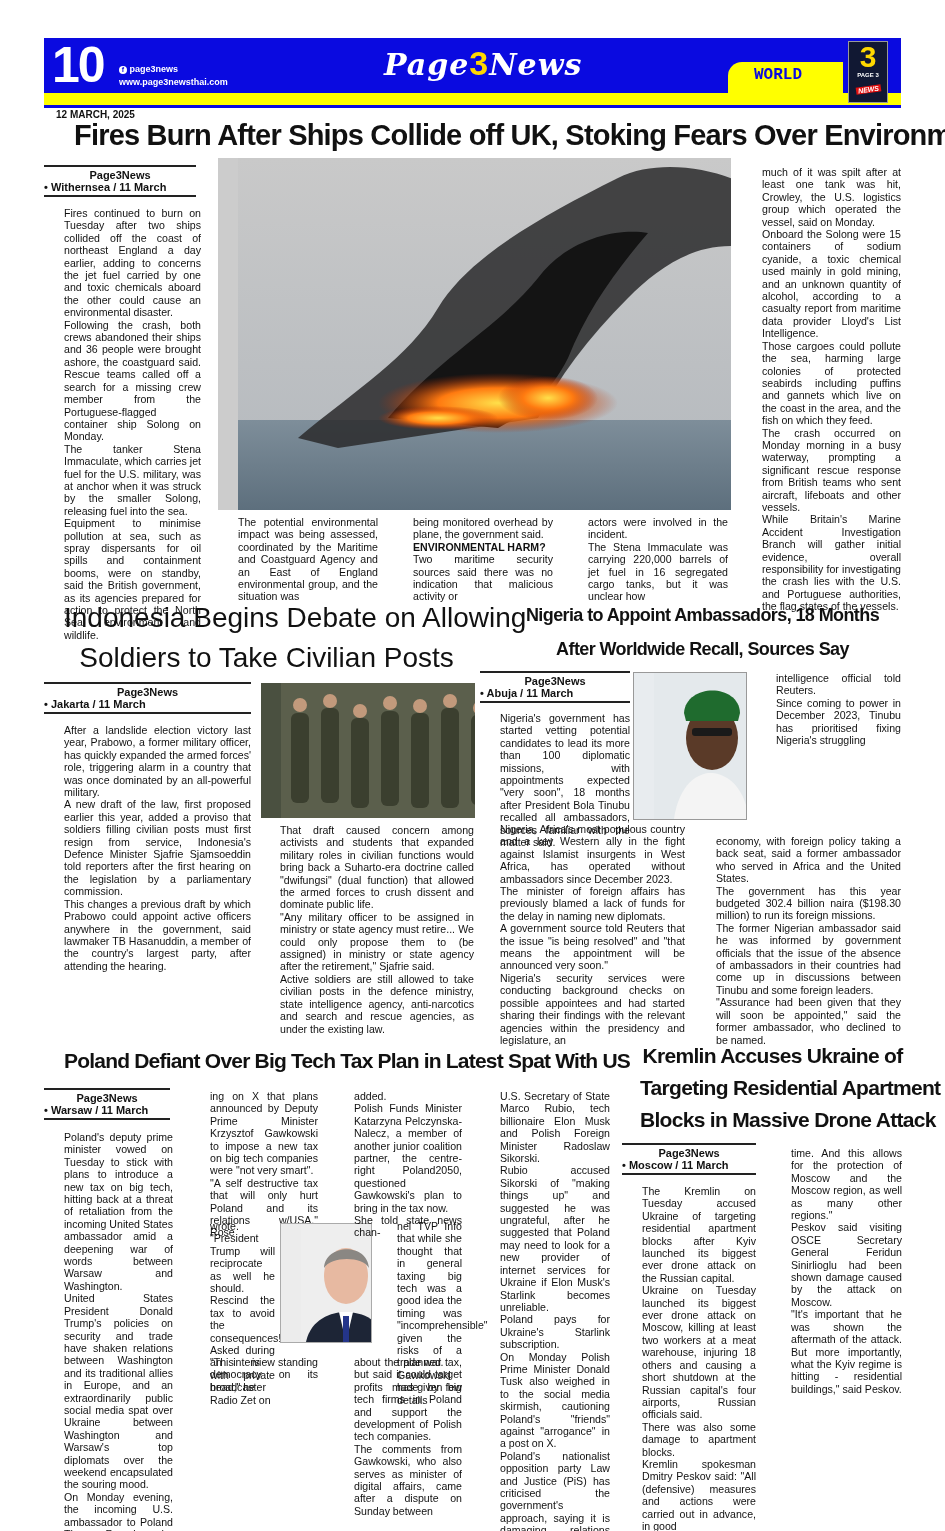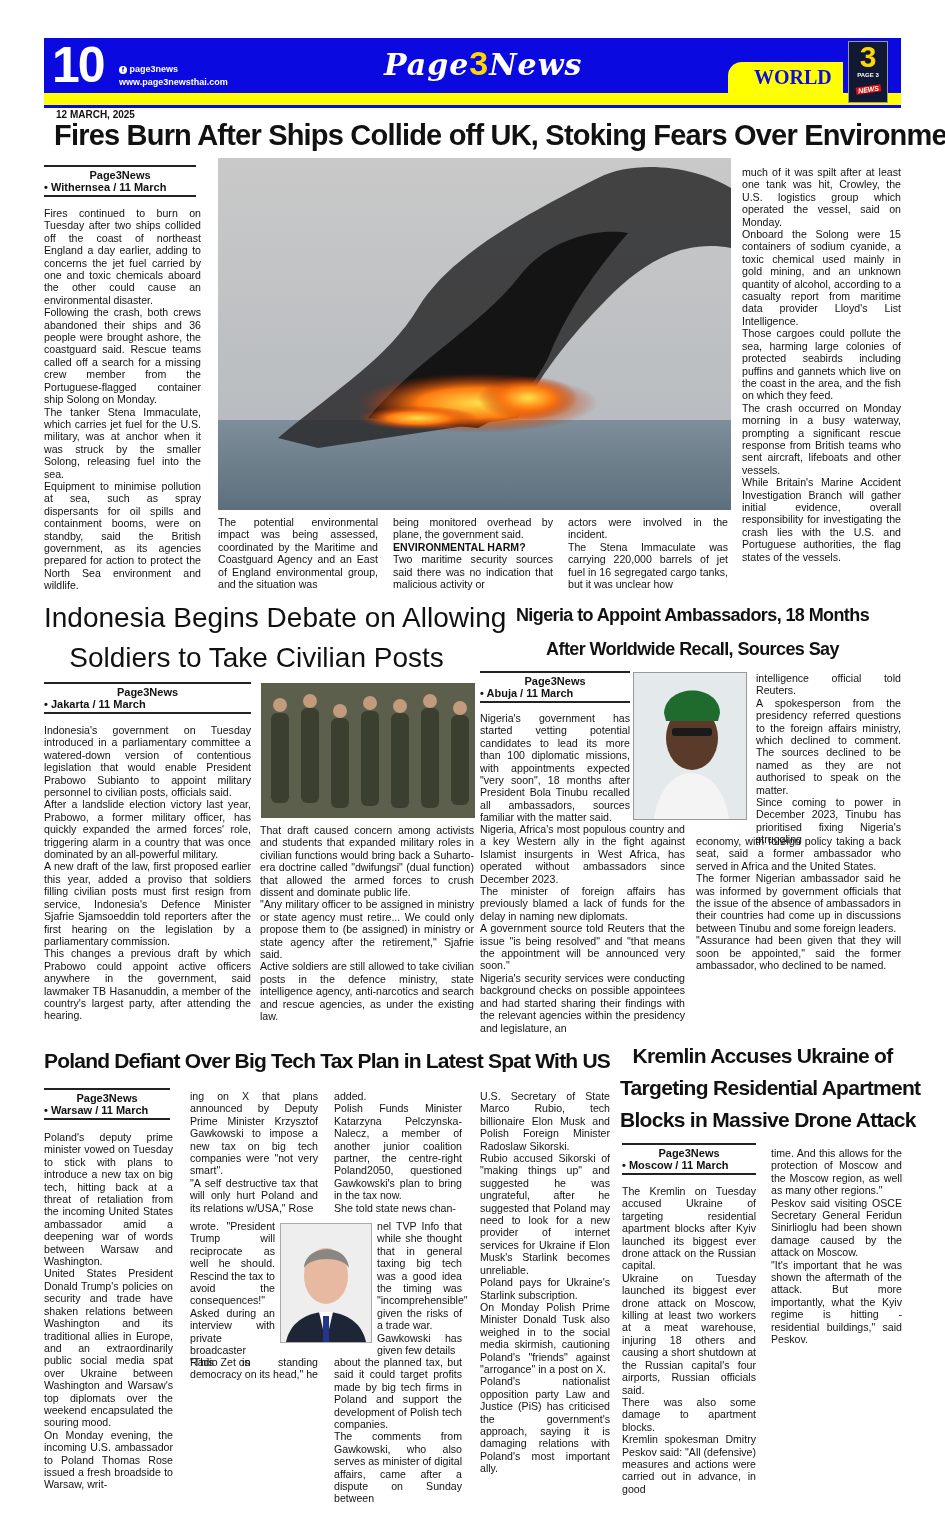--- a/index.html
+++ b/index.html
@@ -1,30 +1,30 @@
 <!DOCTYPE html>
 <html><head>
 <meta charset="utf-8">
 <style>
   * { box-sizing: border-box; margin: 0; padding: 0; }
   html, body { width: 945px; height: 1531px; background: #fff; overflow: hidden; }
   body { position: relative; font-family: "Liberation Sans", sans-serif; color: #111; }
-  .abs { position: absolute; }
+  .abs { position: absolute; padding-left: 20px; }
   
   .mast { left: 44px; top: 38px; width: 857px; height: 70px; }
   .mast-blue { position:absolute; left:0; top:0; width:857px; height:55px; background:#0a0ae0; }
   .mast-yellow-bottom { position:absolute; left:0; top:55px; width:857px; height:12px; background:#ffff00; }
   .mast-blue-line { position:absolute; left:0; top:67px; width:857px; height:3px; background:#0a0ae0; }
   .page-num { position:absolute; left:8px; top:-2px; font-size:50px; font-weight:bold; color:#fff; letter-spacing:-2px; }
   .social { position:absolute; left:75px; top:25px; font-size:9px; font-weight:bold; color:#fff; line-height:13px; }
   .date { position:absolute; left:12px; top:55px; font-size:10px; font-weight:bold; color:#111; line-height:12px;margin-top:16px; }
   .logo { position:absolute; left:340px; top:6px; font-family:"DejaVu Serif", serif; font-size:30px; font-weight:bold; color:#fff; letter-spacing:1px; font-style:italic; }
   .logo .three { color:#ffd800; font-style:normal; font-family:"Liberation Sans", sans-serif; font-size:34px; }
   .world-tab { position:absolute; left:684px; top:24px; width:115px; height:43px; background:#ffff00; border-top-left-radius:14px; }
-  .world { position:absolute; left:710px; top:28px; font-family:Liberation Serif, serif; font-weight:bold; font-size:20px; color:#0a0ae0; }
+  .world { position:absolute; left:710px; top:28px; font-family:Liberation Mono, monospace; font-weight:bold; font-size:16px; color:#0a0ae0; }
   .badge { position:absolute; left:804px; top:3px; width:40px; height:62px; background:#111833; border:1px solid #999; text-align:center; }
   .badge .b3 { color:#ffd800; font-size:30px; font-weight:bold; line-height:30px; display:block; }
   .badge .bp { color:#fff; font-size:6px; font-weight:bold; display:block; }
   .badge .bn { color:#fff; background:#e01010; font-size:7px; font-weight:bold; font-style:italic; display:inline-block; padding:0 2px; transform:rotate(-8deg); }
   
   .hl { font-family:"Liberation Sans Narrow","Liberation Sans", sans-serif; font-weight:bold; color:#111; text-align:center; transform-origin:left top; white-space:nowrap; }
   .hl-light { font-weight:normal; }
   .byline { font-size:11px; font-weight:bold; border-top:2px solid #222; border-bottom:2px solid #222; padding:2px 0; }
   .byline .src { text-align:center; display:block; }
   .body-text { font-size:10.6px; line-height:12.4px; text-align:justify; color:#111; }
@@ -116,21 +116,20 @@
 
 <div class="abs hl hl-light" style="left:44px;top:598px;width:425px;font-size:28px;line-height:40px;">
   <div>Indonesia Begins Debate on Allowing</div>
   <div>Soldiers to Take Civilian Posts</div>
 </div>
 <div class="abs byline" style="left:44px;top:682px;width:207px;">
   <span class="src">Page3News</span>
   <span>• Jakarta  / 11 March</span>
 </div>
 <div class="abs body-text" style="left:44px;top:724px;width:207px;">
-  <p>Indonesia's government on Tuesday introduced in a parliamentary committee a watered-down version of contentious legislation that would enable President Prabowo Subianto to appoint military personnel to civilian posts, officials said.</p>
     <p>After a landslide election victory last year, Prabowo, a former military officer, has quickly expanded the armed forces' role, triggering alarm in a country that was once dominated by an all-powerful military.</p>
     <p>A new draft of the law, first proposed earlier this year, added a proviso that soldiers filling civilian posts must first resign from service, Indonesia's Defence Minister Sjafrie Sjamsoeddin told reporters after the first hearing on the legislation by a parliamentary commission.</p>
     <p>This changes a previous draft by which Prabowo could appoint active officers anywhere in the government, said lawmaker TB Hasanuddin, a member of the country's largest party, after attending the hearing.</p>
 </div>
 <div class="abs img-box" style="left:261px;top:683px;width:214px;height:135px;background:#4a5040;">
   <svg width="214" height="135">
     <rect width="214" height="135" fill="#5b5f4c"></rect>
     <g fill="#3b3f2f">
       <rect x="10" y="30" width="18" height="90" rx="6"></rect>
         <rect x="40" y="25" width="18" height="95" rx="6"></rect>
@@ -178,25 +177,25 @@
   <p>Nigeria's government has started vetting potential candidates to lead its more than 100 diplomatic missions, with appointments expected "very soon", 18 months after President Bola Tinubu recalled all ambassadors, sources familiar with the matter said.</p>
 </div>
 <div class="abs body-text" style="left:480px;top:823px;width:205px;">
   <p>Nigeria, Africa's most populous country and a key Western ally in the fight against Islamist insurgents in West Africa, has operated without ambassadors since December 2023.</p>
     <p>The minister of foreign affairs has previously blamed a lack of funds for the delay in naming new diplomats.</p>
     <p>A government source told Reuters that the issue "is being resolved" and "that means the appointment will be announced very soon."</p>
     <p>Nigeria's security services were conducting background checks on possible appointees and had started sharing their findings with the relevant agencies within the presidency and legislature, an</p>
 </div>
 <div class="abs body-text" style="left:756px;top:672px;width:145px;">
   <p>intelligence official told Reuters.</p>
-    <p>A spokesperson from the presidency referred questions to the foreign affairs ministry, which declined to comment. The sources declined to be named as they are not authorised to speak on the matter.</p>
     <p>Since coming to power in December 2023, Tinubu has prioritised fixing Nigeria's struggling</p>
 </div>
 <div class="abs body-text" style="left:696px;top:835px;width:205px;">
   <p>economy, with foreign policy taking a back seat, said a former ambassador who served in Africa and the United States.</p>
+    <p>The government has this year budgeted 302.4 billion naira ($198.30 million) to run its foreign missions.</p>
     <p>The former Nigerian ambassador said he was informed by government officials that the issue of the absence of ambassadors in their countries had come up in discussions between Tinubu and some foreign leaders.</p>
     <p>"Assurance had been given that they will soon be appointed," said the former ambassador, who declined to be named.</p>
 </div>
 
 <div class="abs hl" style="left:44px;top:1043px;width:565px;font-size:21px;line-height:36px;letter-spacing:-0.8px;">Poland Defiant Over Big Tech Tax Plan in Latest Spat With US</div>
 <div class="abs byline" style="left:44px;top:1088px;width:126px;">
   <span class="src">Page3News</span>
   <span>• Warsaw  / 11 March</span>
 </div>
 <div class="abs body-text" style="left:44px;top:1131px;width:129px;">

